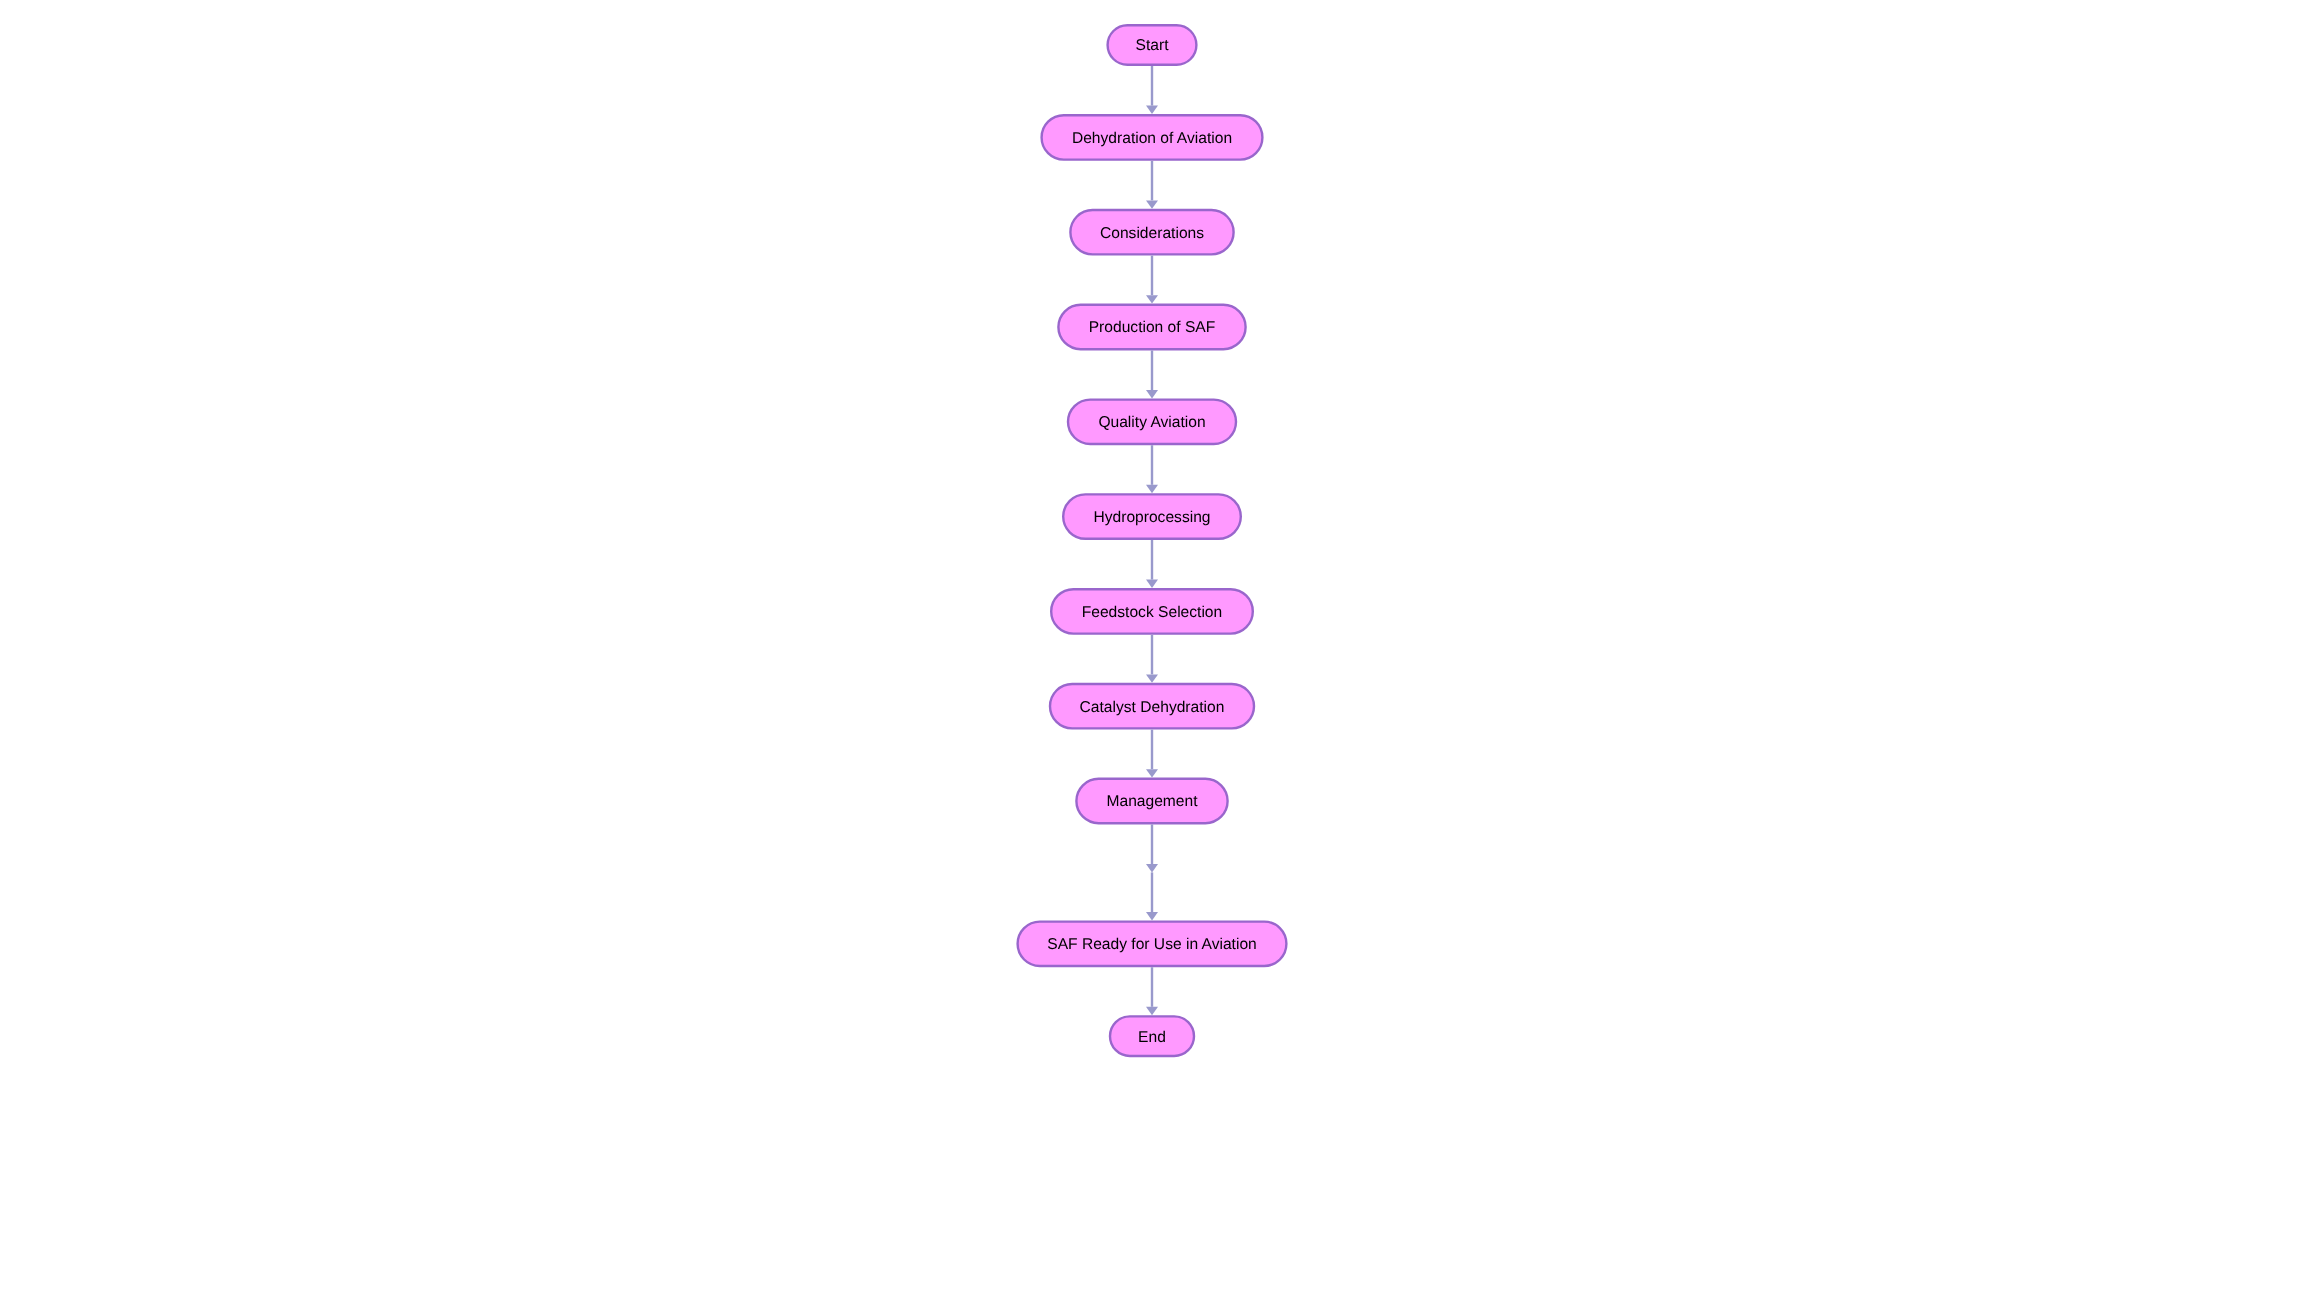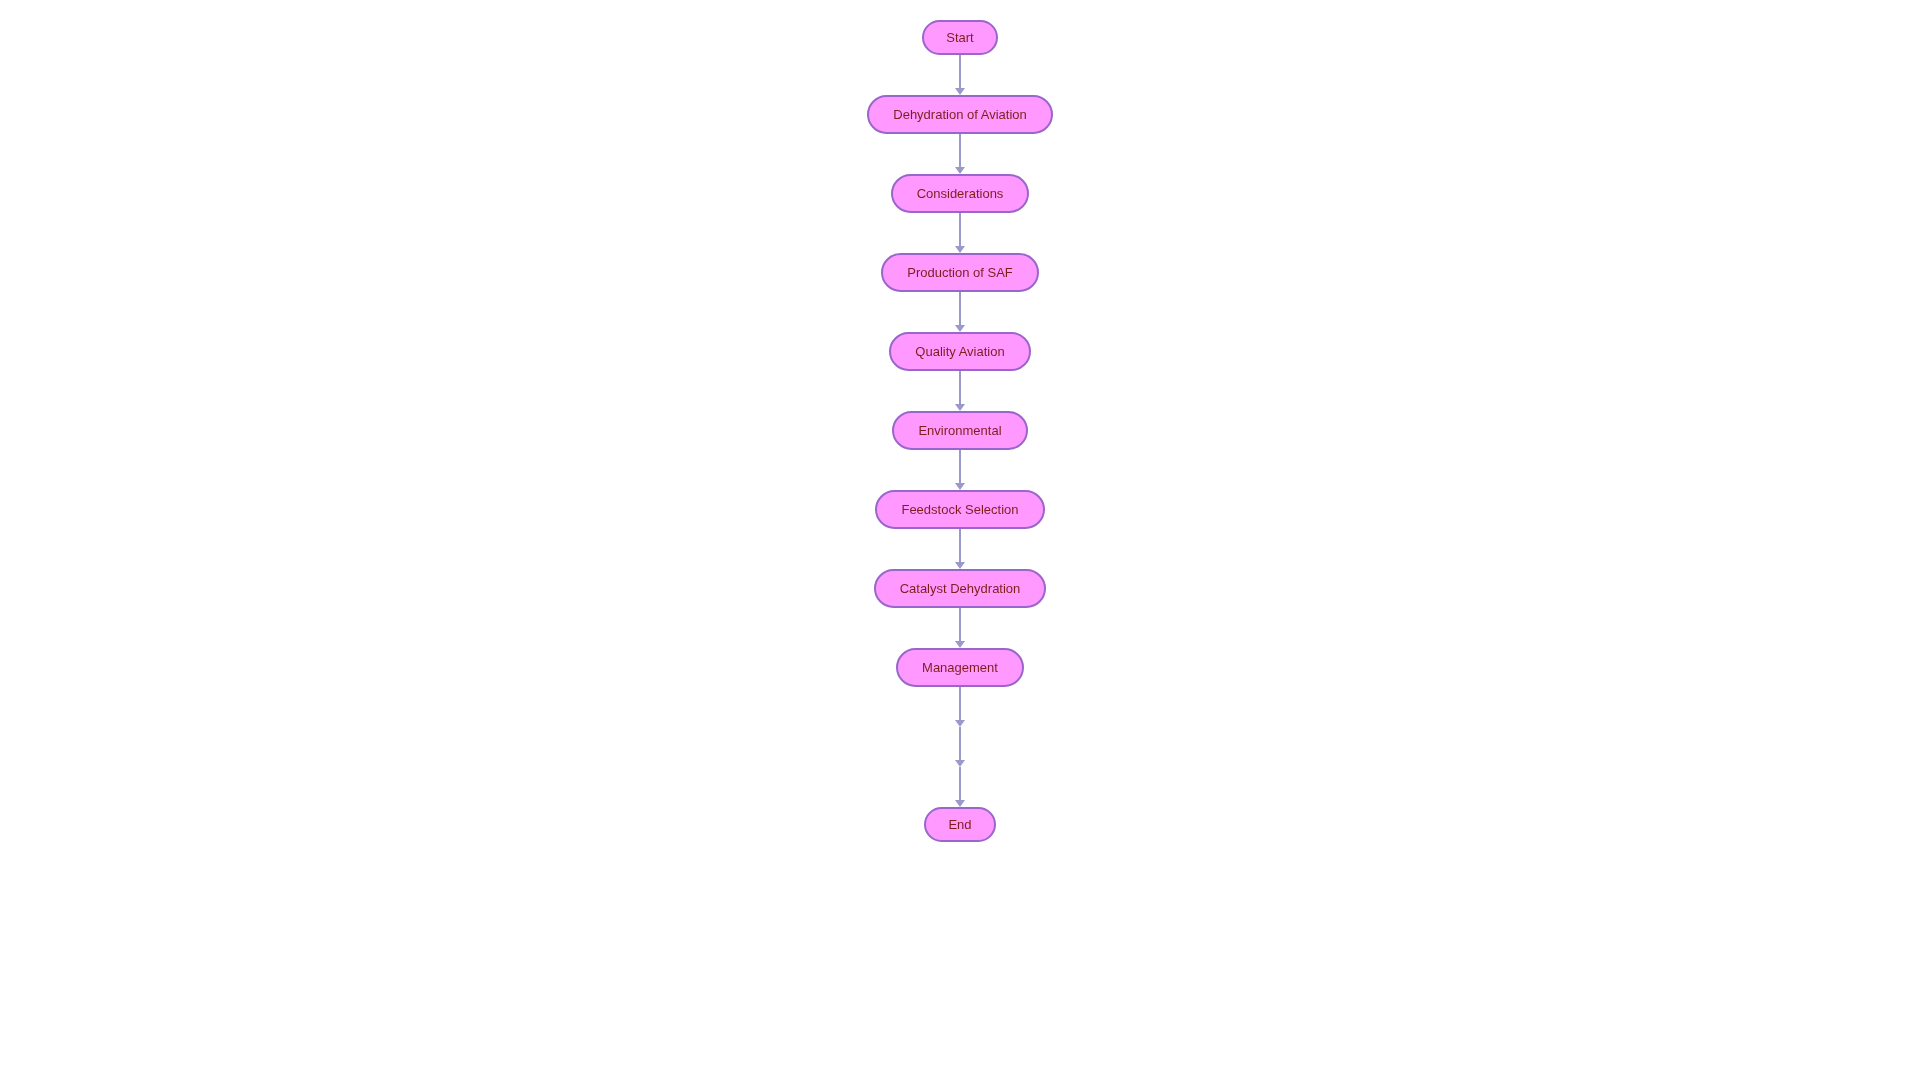--- a/index.html
+++ b/index.html
@@ -28,21 +28,21 @@
     }
 
     .flow-node {
       display: flex;
       align-items: center;
       justify-content: center;
       border-radius: 50px;
       padding: 10px 24px;
       font-size: 13px;
       font-weight: 500;
-      color: #7f1d1d;
+      color: #000000;
       background: #ff99ff;
       border: 2px solid #9966cc;
       cursor: pointer;
       white-space: nowrap;
       text-align: center;
       min-width: 80px;
     }
 
     .flow-node.oval-small {
       border-radius: 50px;
@@ -104,21 +104,21 @@
     <div class="connector-line"></div>
     <div class="connector-arrow"></div>
   </div>
 
   <div class="flow-node">Quality Aviation</div>
   <div class="connector">
     <div class="connector-line"></div>
     <div class="connector-arrow"></div>
   </div>
 
-  <div class="flow-node">Environmental</div>
+  <div class="flow-node">Hydroprocessing</div>
   <div class="connector">
     <div class="connector-line"></div>
     <div class="connector-arrow"></div>
   </div>
 
   <div class="flow-node">Feedstock Selection</div>
   <div class="connector">
     <div class="connector-line"></div>
     <div class="connector-arrow"></div>
   </div>
@@ -133,19 +133,20 @@
   <div class="connector">
     <div class="connector-line"></div>
     <div class="connector-arrow"></div>
   </div>
 
   <div class="connector">
     <div class="connector-line"></div>
     <div class="connector-arrow"></div>
   </div>
 
+  <div class="flow-node wide">SAF Ready for Use in Aviation</div>
   <div class="connector">
     <div class="connector-line"></div>
     <div class="connector-arrow"></div>
   </div>
 
   <div class="flow-node oval-small">End</div>
 </div>
 
 </body></html>

